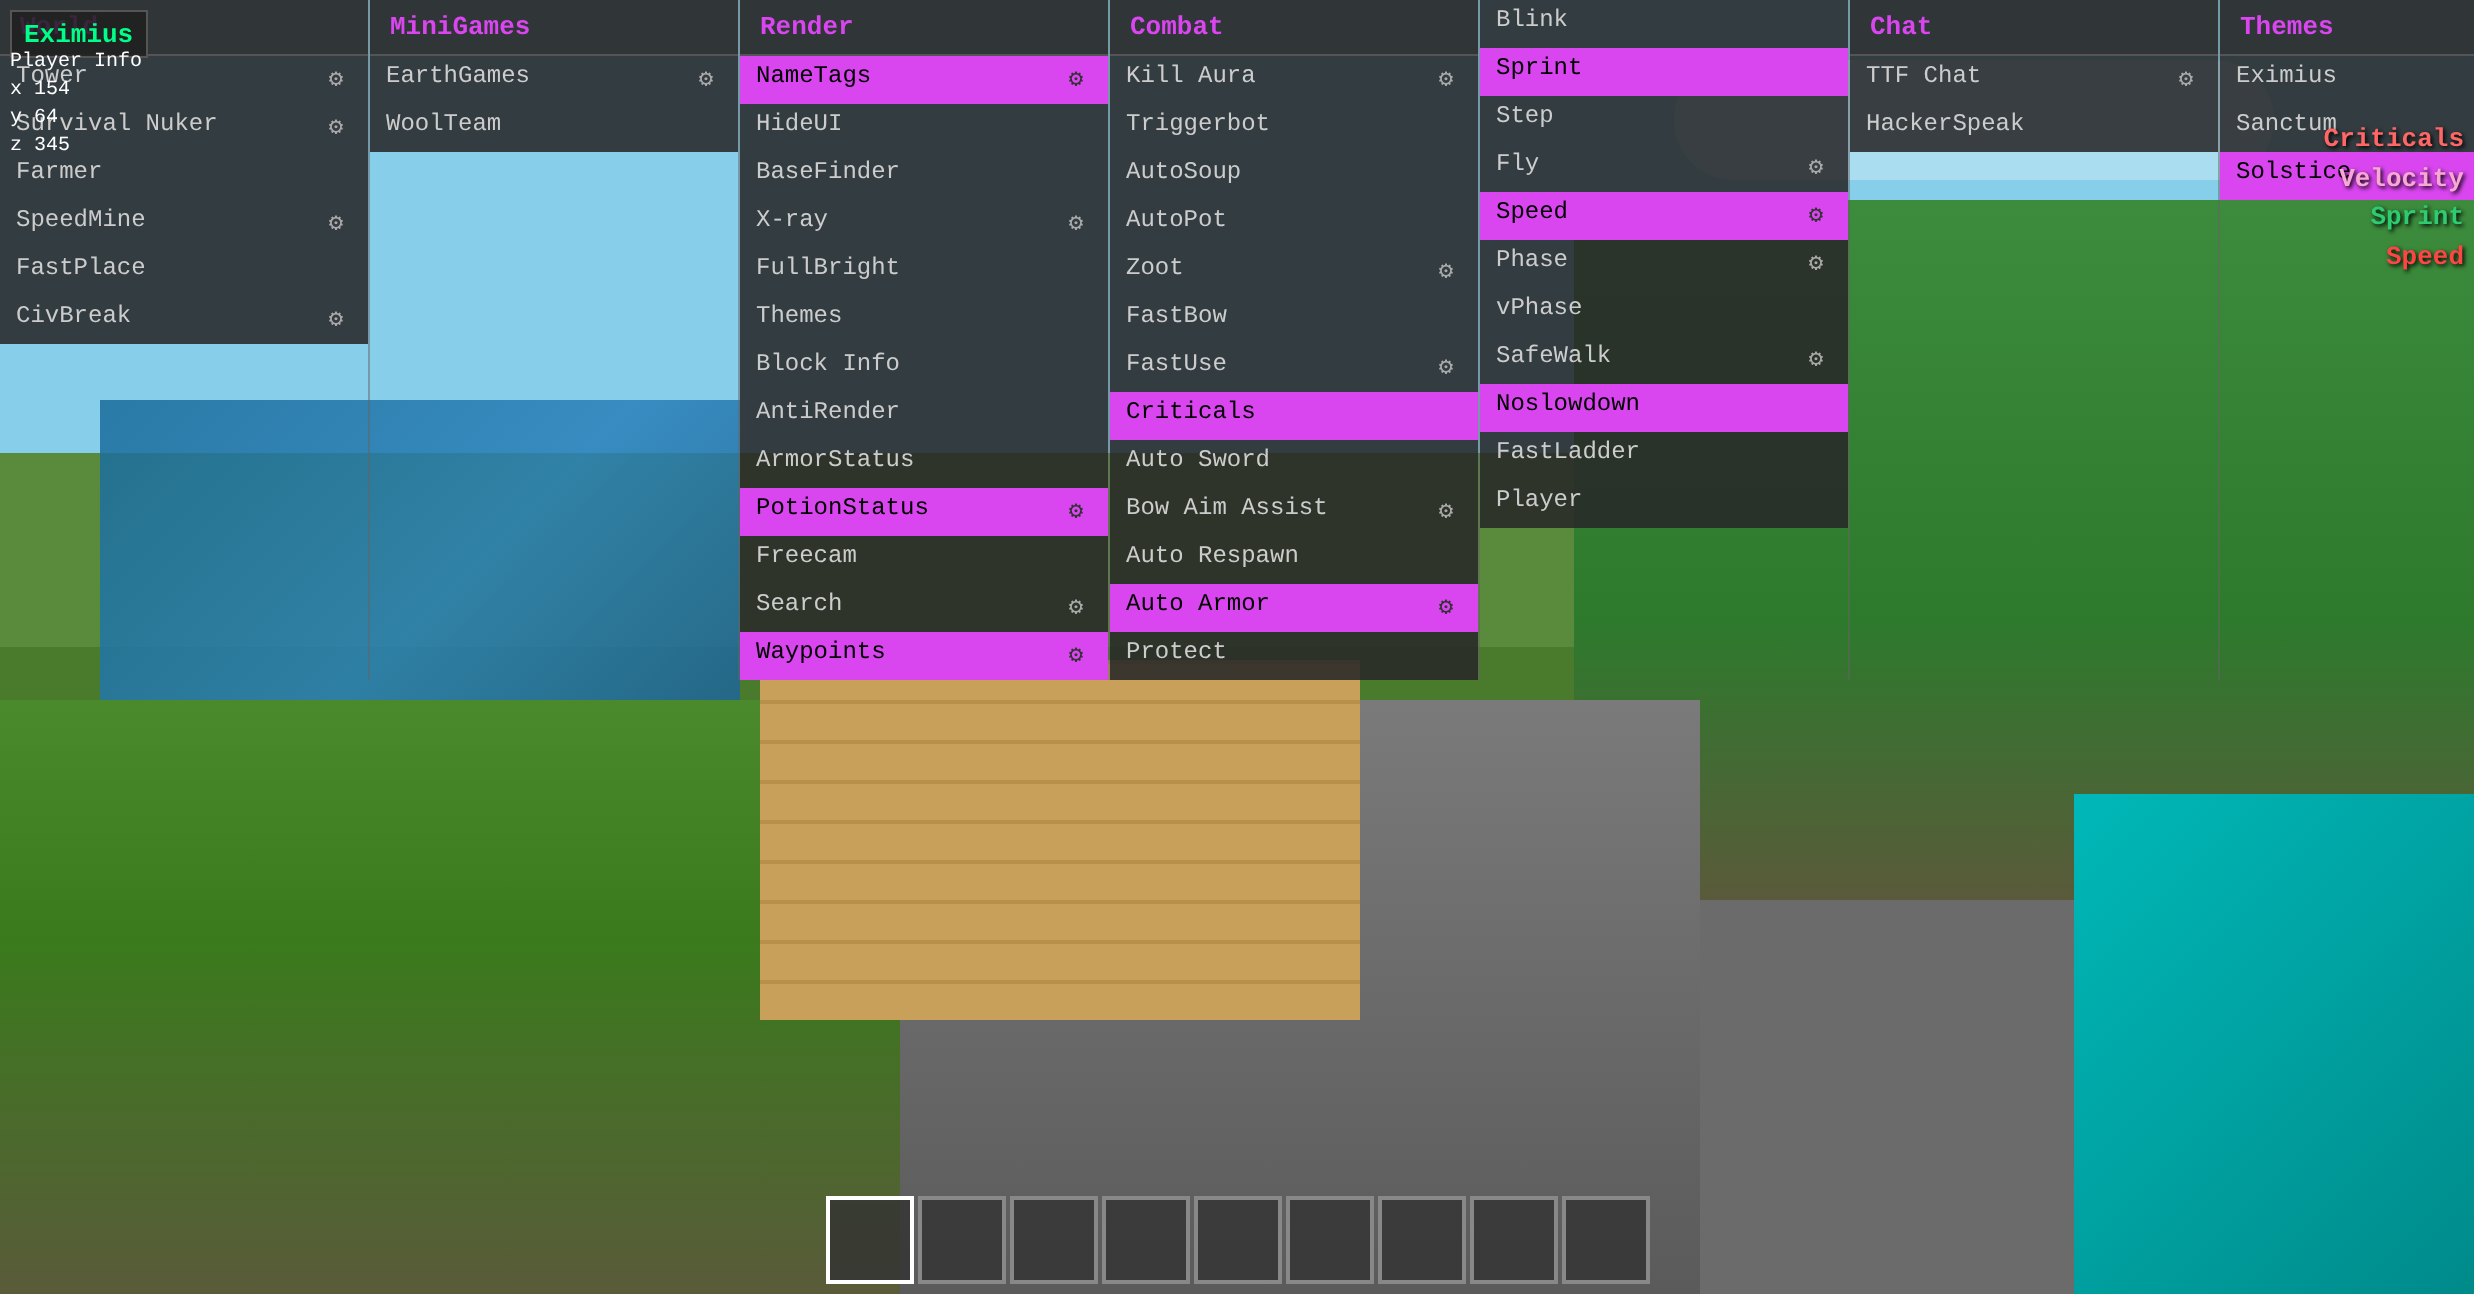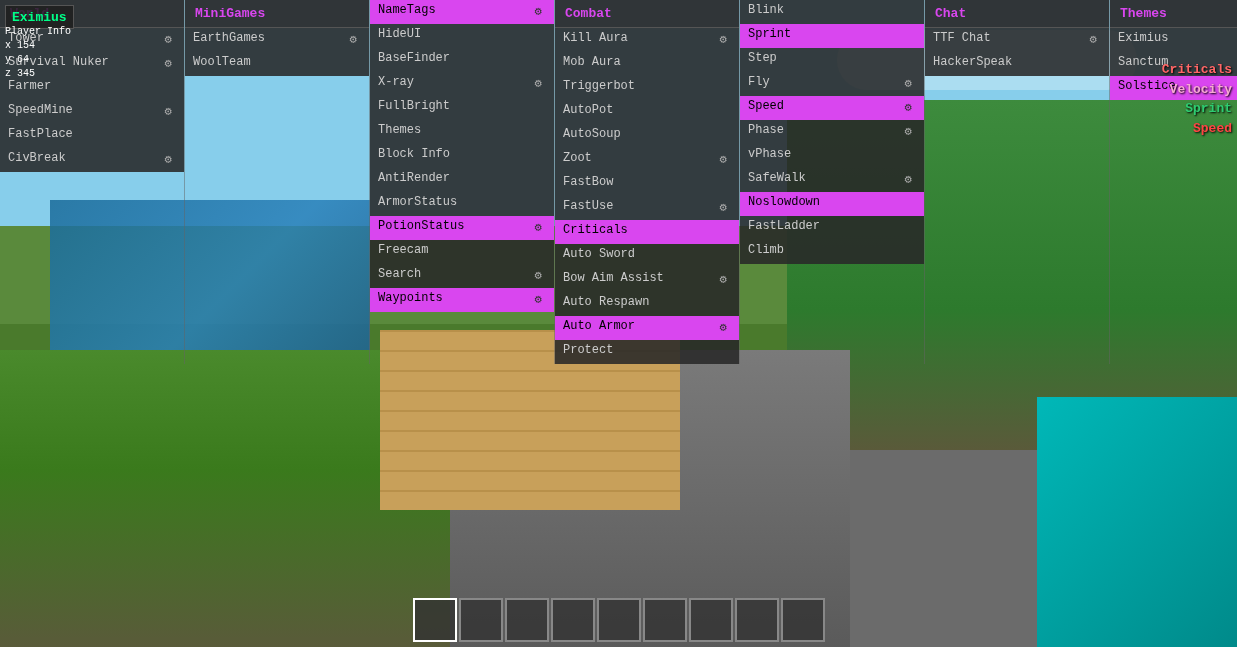--- a/index.html
+++ b/index.html
@@ -280,20 +280,21 @@
       <div class="menu-header">MiniGames</div>
       <div class="menu-item inactive">
         <span class="item-label">EarthGames</span>
         <span class="gear-icon">⚙</span>
       </div>
       <div class="menu-item inactive">
         <span class="item-label">WoolTeam</span>
       </div>
     </div>
     <div class="menu-column">
+      <div class="menu-header">Render</div>
       <div class="menu-item active">
         <span class="item-label">NameTags</span>
         <span class="gear-icon">⚙</span>
       </div>
       <div class="menu-item inactive">
         <span class="item-label">HideUI</span>
       </div>
       <div class="menu-item inactive">
         <span class="item-label">BaseFinder</span>
       </div>
@@ -332,32 +333,29 @@
         <span class="gear-icon">⚙</span>
       </div>
     </div>
     <div class="menu-column">
       <div class="menu-header">Combat</div>
       <div class="menu-item inactive">
         <span class="item-label">Kill Aura</span>
         <span class="gear-icon">⚙</span>
       </div>
       <div class="menu-item inactive">
-        <span class="item-label">Mob Aura</span>
-      </div>
-      <div class="menu-item inactive">
         <span class="item-label">Triggerbot</span>
       </div>
       <div class="menu-item inactive">
+        <span class="item-label">AutoSoup</span>
+      </div>
+      <div class="menu-item inactive">
         <span class="item-label">AutoPot</span>
       </div>
       <div class="menu-item inactive">
-        <span class="item-label">AutoSoup</span>
-      </div>
-      <div class="menu-item inactive">
         <span class="item-label">Zoot</span>
         <span class="gear-icon">⚙</span>
       </div>
       <div class="menu-item inactive">
         <span class="item-label">FastBow</span>
       </div>
       <div class="menu-item inactive">
         <span class="item-label">FastUse</span>
         <span class="gear-icon">⚙</span>
       </div>
@@ -411,21 +409,21 @@
         <span class="item-label">SafeWalk</span>
         <span class="gear-icon">⚙</span>
       </div>
       <div class="menu-item active">
         <span class="item-label">Noslowdown</span>
       </div>
       <div class="menu-item inactive">
         <span class="item-label">FastLadder</span>
       </div>
       <div class="menu-item inactive">
-        <span class="item-label">Climb</span>
+        <span class="item-label">Player</span>
       </div>
     </div>
     <div class="menu-column">
       <div class="menu-header">Chat</div>
       <div class="menu-item inactive">
         <span class="item-label">TTF Chat</span>
         <span class="gear-icon">⚙</span>
       </div>
       <div class="menu-item inactive">
         <span class="item-label">HackerSpeak</span>

